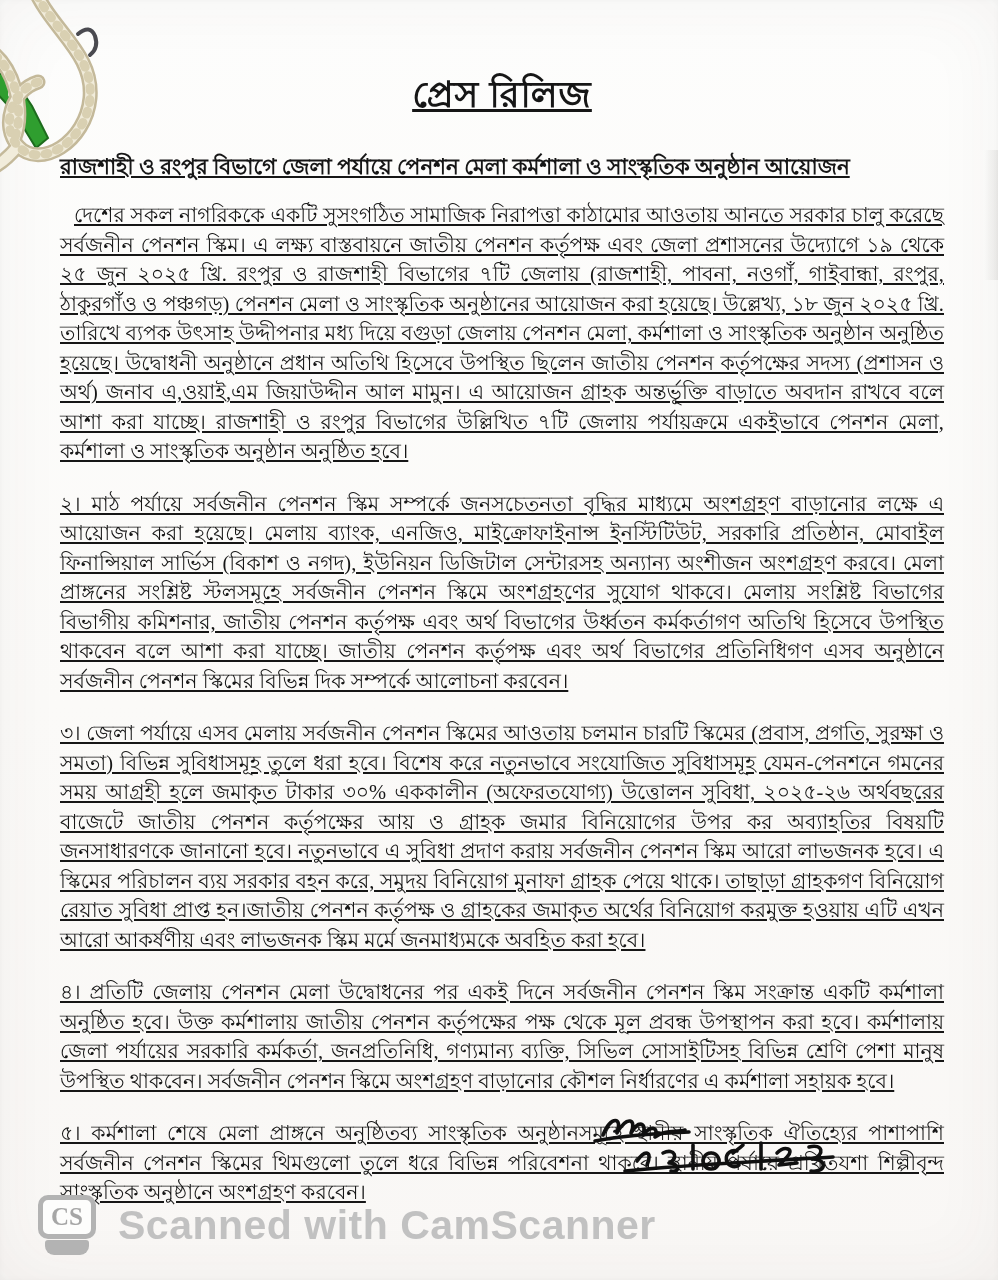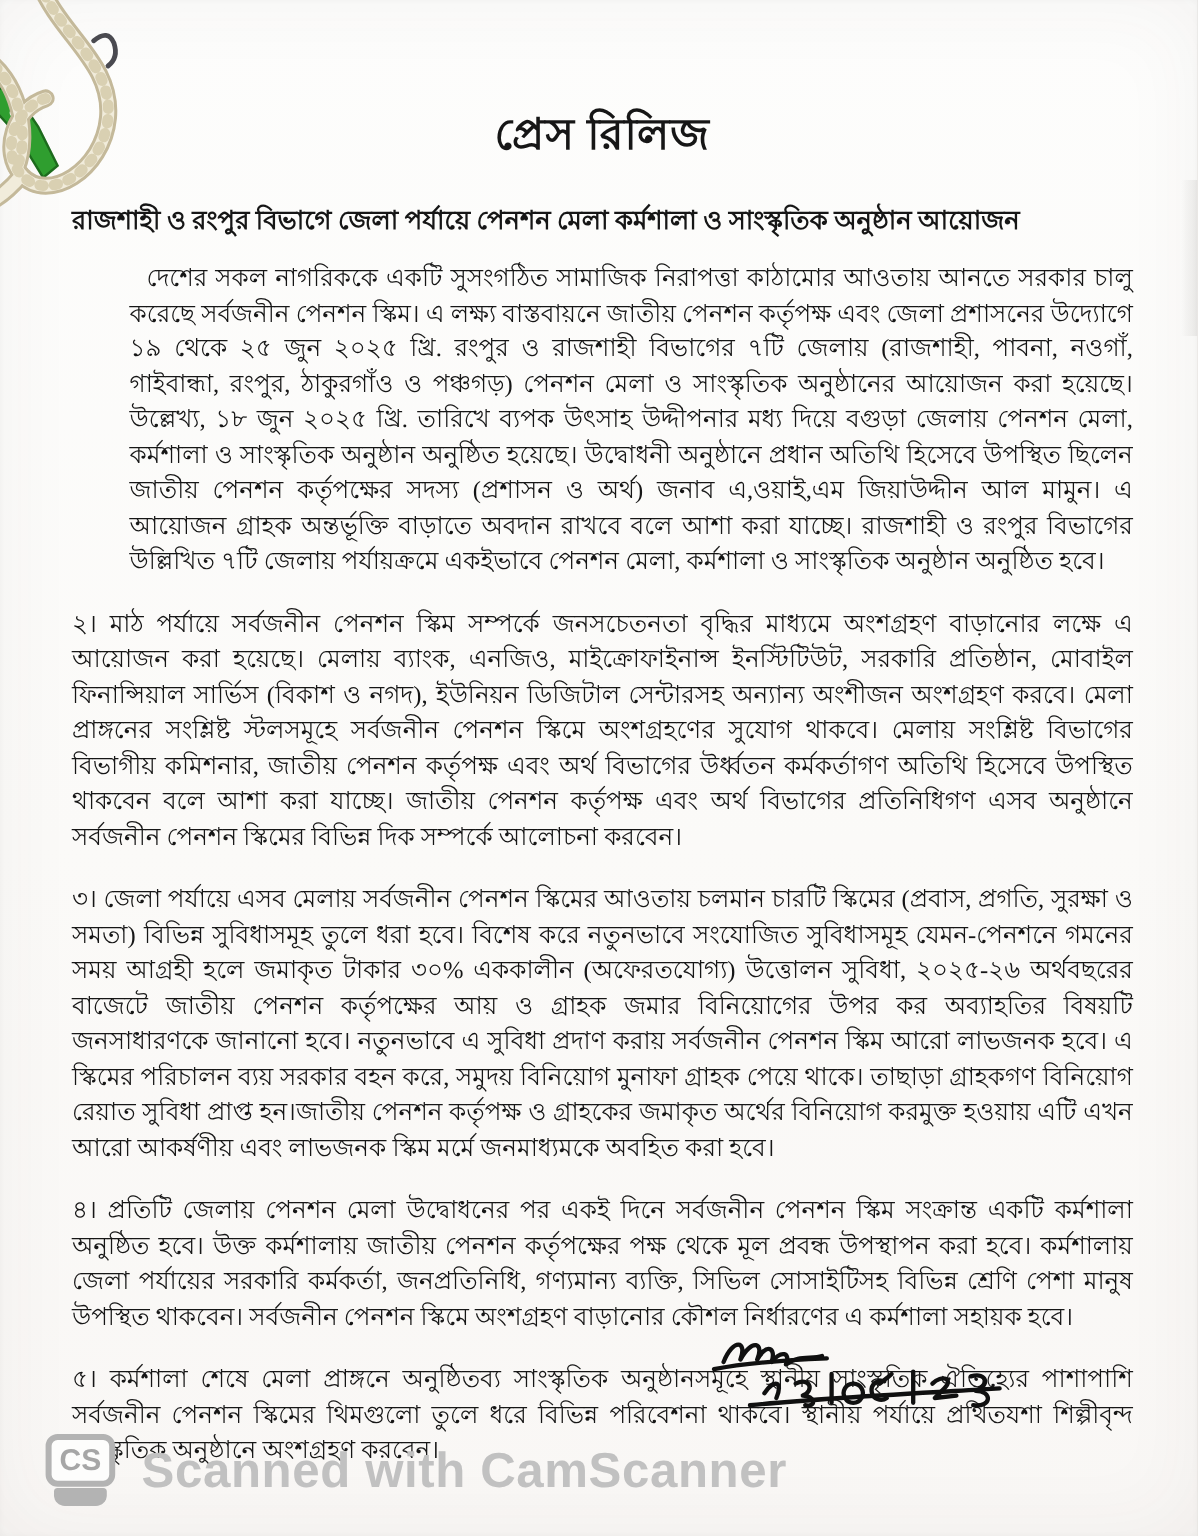--- a/index.html
+++ b/index.html
@@ -7,57 +7,57 @@
     position:relative;
     width:998px;height:1280px;
     margin:0 auto;
     background:linear-gradient(180deg,#fdfdfc 0%,#fbfaf8 55%,#f9f7f5 100%);
     box-shadow:inset 0 0 70px rgba(70,60,50,0.05), inset 0 0 6px rgba(0,0,0,0.03);
     overflow:hidden;
     font-family:"Liberation Serif","DejaVu Serif",serif;
     color:#161616;
   }
   .doc-content{
-    position:absolute;left:60px;top:84px;width:884px;
+    position:absolute;left:60px;top:67px;width:884px;text-decoration:underline;
   }
   .doc-title{
     text-align:center;
     font-size:36px;
     font-weight:600;
     letter-spacing:1px;
     margin:0 0 26px 0;
   }
   .doc-heading{
     font-size:21.5px;
     font-weight:bold;
     margin:0 0 20px 0;
     line-height:28px;
   }
   .doc-paragraph{
     font-size:20.5px;
     line-height:29.5px;
     text-align:justify;
     margin:0 0 23px 0;
   }
-  .doc-paragraph.first{ text-indent:14px;margin-left:48px; }
+  .doc-paragraph.first{ text-indent:14px; }
   .signature-block{
     position:absolute;left:585px;top:1105px;width:270px;height:95px;
   }
   .footer{
     position:absolute;left:38px;top:1194px;height:62px;
     display:flex;align-items:center;
   }
   .cs-badge{width:58px;margin-right:22px;}
   .cs-badge-top{
     box-sizing:border-box;
     width:58px;height:44px;
     border:5px solid #b3b3b3;
     border-radius:10px;
     display:flex;align-items:center;justify-content:center;
-    font-family:Liberation Sans, sans-serif;
+    font-family:Liberation Serif, serif;
     font-weight:bold;font-size:25px;color:#a6a6a6;
     letter-spacing:0px;
     background:#fdfdfc;
   }
   .cs-badge-base{
     width:44px;height:15px;
     margin:1px auto 0 auto;
     background:#b3b3b3;
     border-radius:3px 3px 9px 9px;
   }

